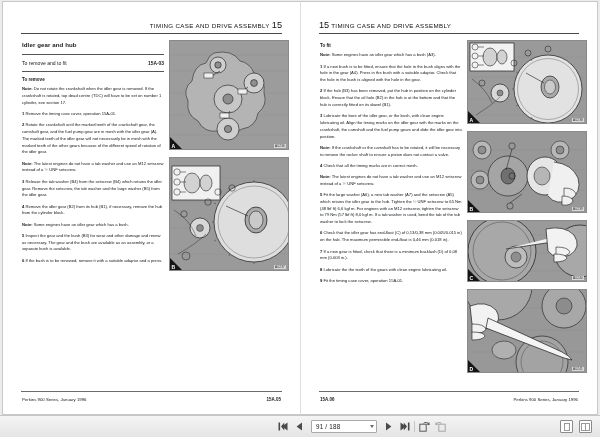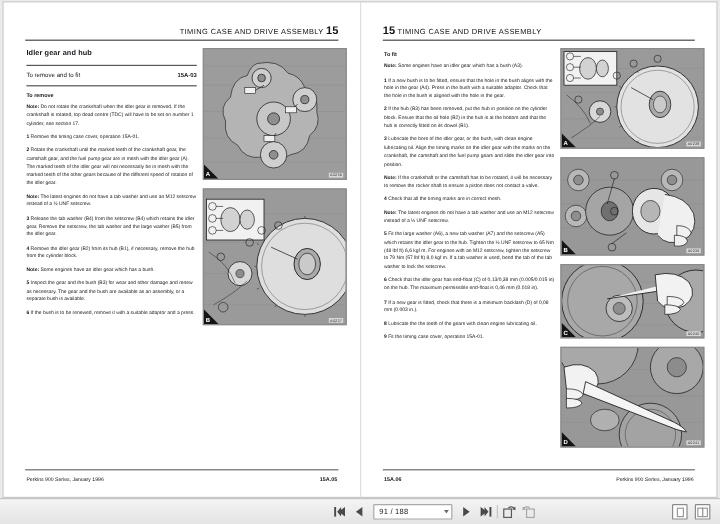--- a/index.html
+++ b/index.html
@@ -45,21 +45,21 @@
   .runhead {
     position: absolute;
     height: 13px;
     font-size: 6.2px;
     letter-spacing: .35px;
     color: #111;
     white-space: nowrap;
   }
   .runhead .bignum {
     font-size: 9.2px;
-    font-weight: bold;
+    font-weight: normal;
     letter-spacing: 0;
     margin-top: 20px;
   }
   .runhead.lefthead  { right: 18px; top: 18px; text-align: right; }
   .runhead.righthead { left: 18px;  top: 18px; text-align: left; }
 
   .headrule {
     position: absolute;
     left: 18px; right: 18px;
     top: 31px;

